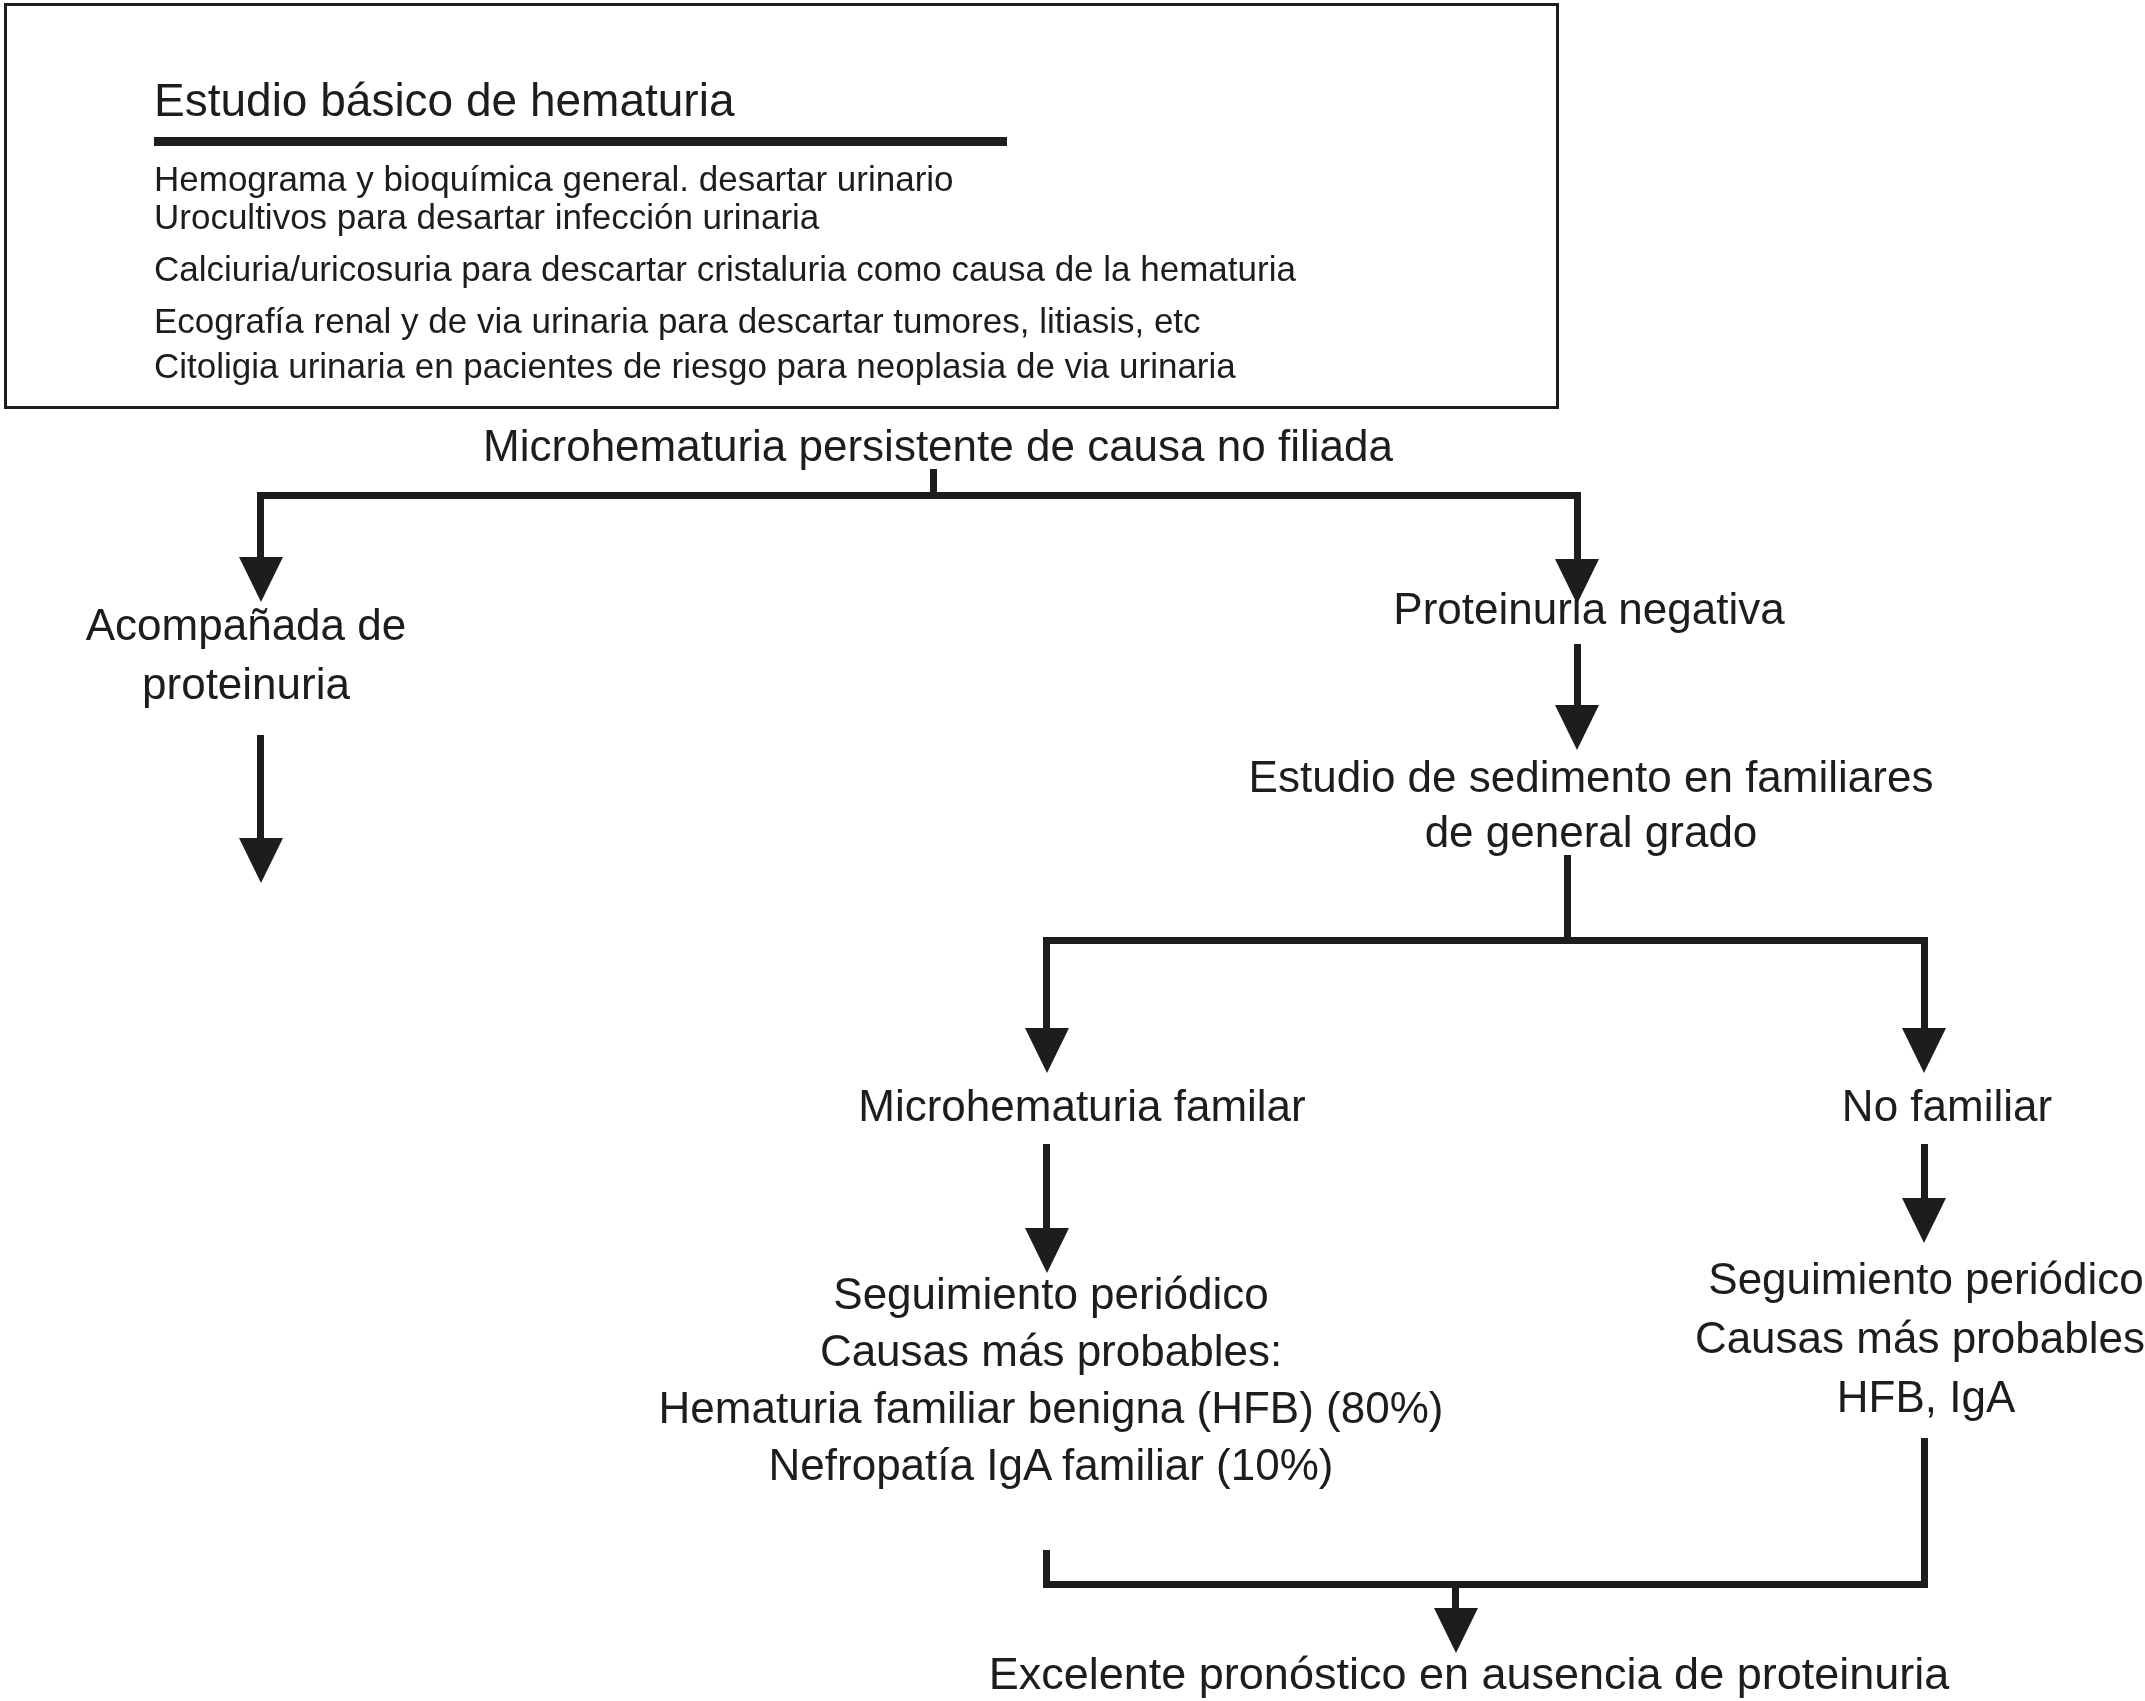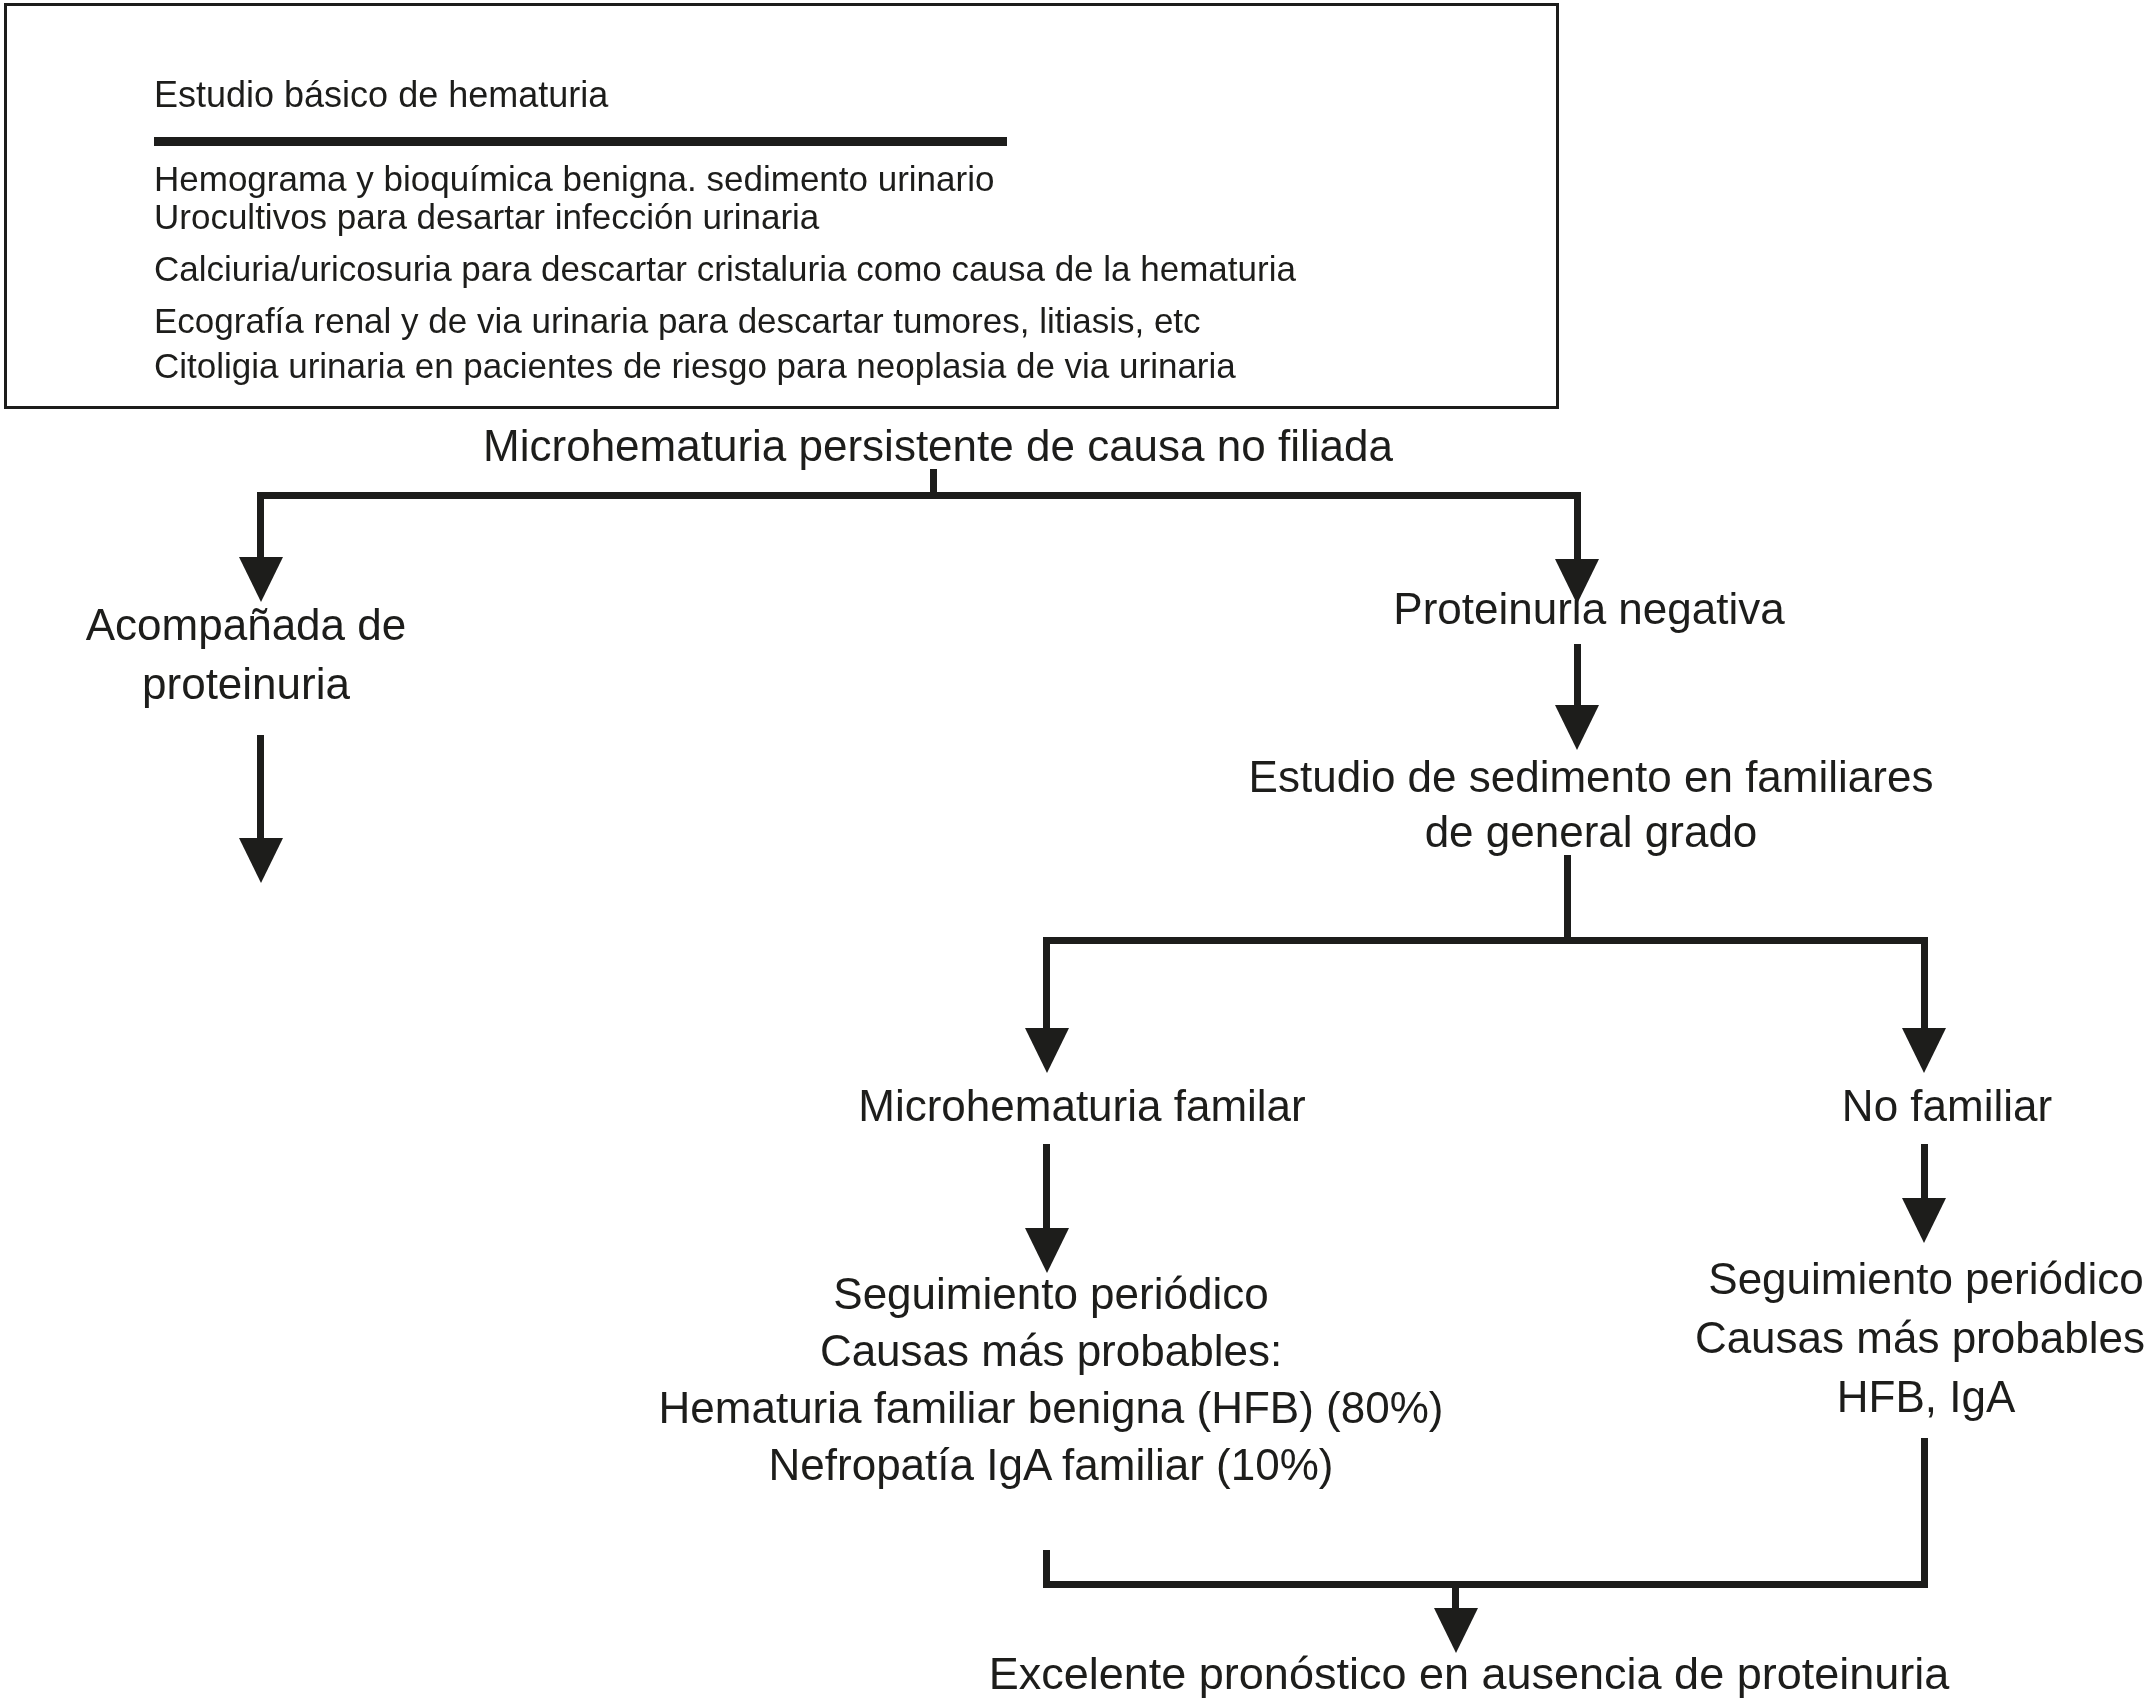--- a/index.html
+++ b/index.html
@@ -4,21 +4,21 @@
 <style>
   :root { --ink:#1d1d1b; --bg:#ffffff; }
   html,body { margin:0; padding:0; background:var(--bg); }
   .canvas {
     position:relative; width:2145px; height:1702px; background:var(--bg);
     font-family:"Liberation Sans","DejaVu Sans",sans-serif; color:var(--ink);
   }
   
   .box { position:absolute; left:4px; top:3px; width:1549px; height:400px;
          border:3px solid var(--ink); background:var(--bg); }
-  .box-title { position:absolute; left:154px; top:75px; font-size:36px; line-height:1.1; white-space:nowrap; }
+  .box-title { position:absolute; left:154px; top:75px; font-size:46px; line-height:1.1; white-space:nowrap; }
   .bar { position:absolute; background:var(--ink); }
   .box-item { position:absolute; left:154px; font-size:35px; line-height:1.2; white-space:nowrap; }
 
   
   .lab-c { position:absolute; transform:translateX(-50%); text-align:center;
            font-size:44px; line-height:1.15; white-space:nowrap; }
   .blk div { white-space:nowrap; }
 
   
   .vline { position:absolute; width:7px; background:var(--ink); }
@@ -28,21 +28,21 @@
         border-top:45px solid var(--ink); }
 </style>
 </head>
 <body>
 
 <div class="canvas">
 
   <div class="box"></div>
   <div class="box-title">Estudio básico de hematuria</div>
   <div class="bar" style="left:154px;top:137px;width:853px;height:9px"></div>
-  <div class="box-item" style="top:158px">Hemograma y bioquímica benigna. sedimento urinario</div>
+  <div class="box-item" style="top:158px">Hemograma y bioquímica general. desartar urinario</div>
   <div class="box-item" style="top:196px">Urocultivos para desartar infección urinaria</div>
   <div class="box-item" style="top:300px">Ecografía renal y de via urinaria para descartar tumores, litiasis, etc</div>
   <div class="box-item" style="top:248px">Calciuria/uricosuria para descartar cristaluria como causa de la hematuria</div>
   <div class="box-item" style="top:345px">Citoligia urinaria en pacientes de riesgo para neoplasia de via urinaria</div>
 
   <div class="lab-c" style="left:938px;top:421px">Microhematuria persistente de causa no filiada</div>
 
   <div class="vline" style="left:930px;top:469px;height:26px"></div>
   <div class="hline" style="left:257px;top:492px;width:1324px"></div>
 

